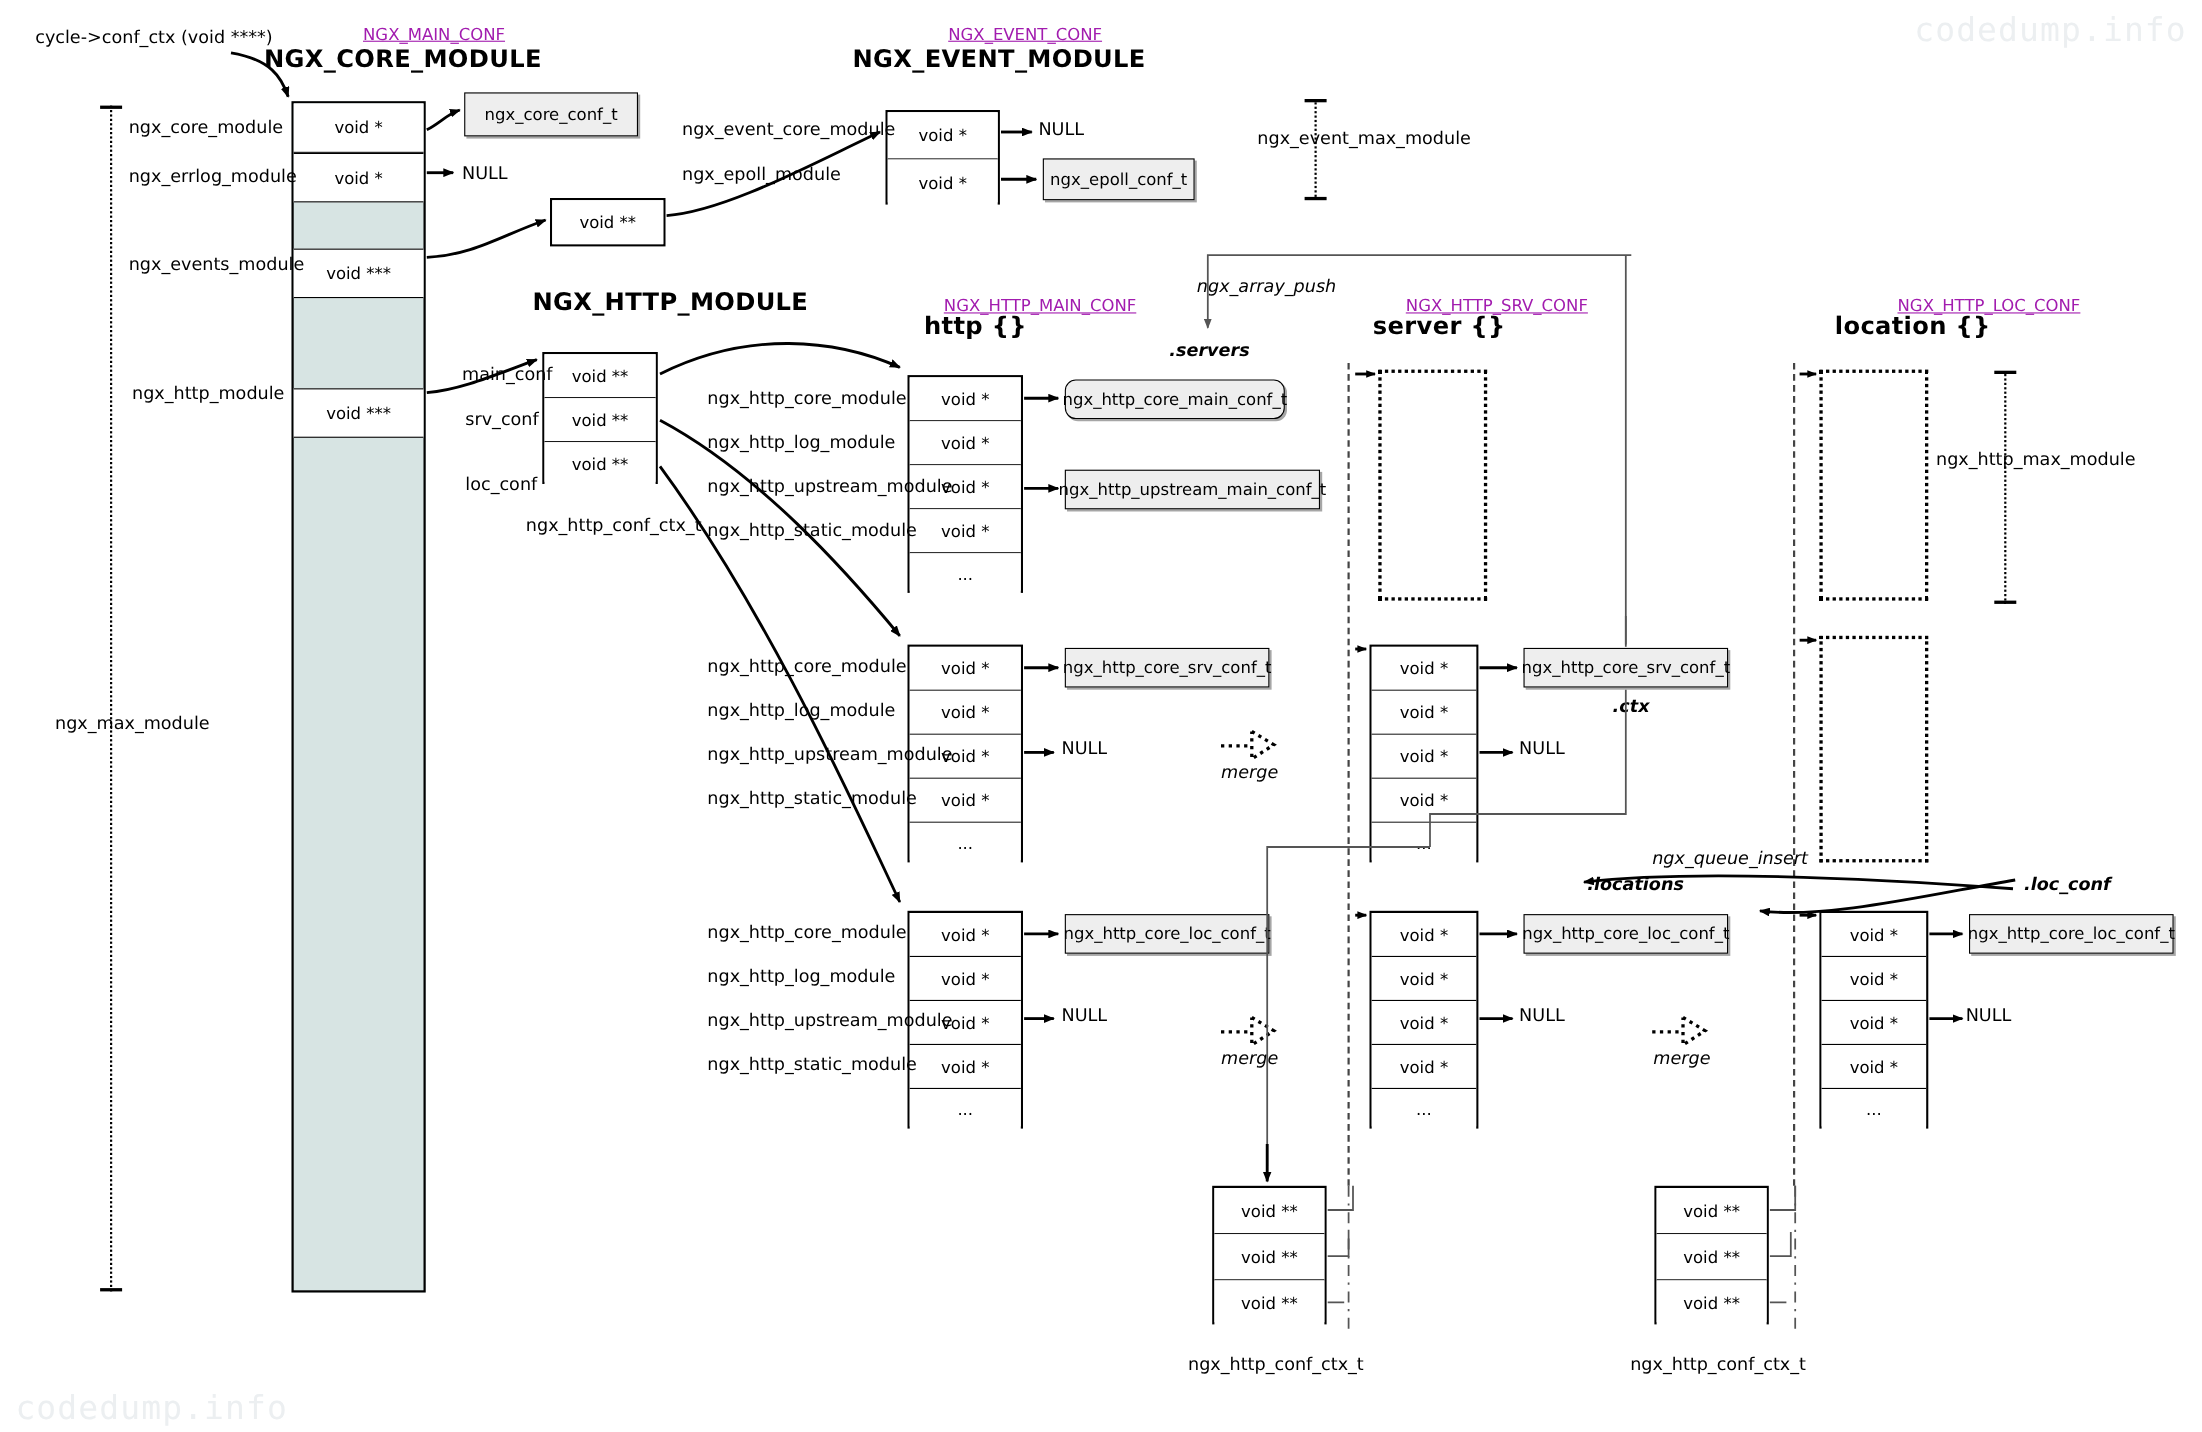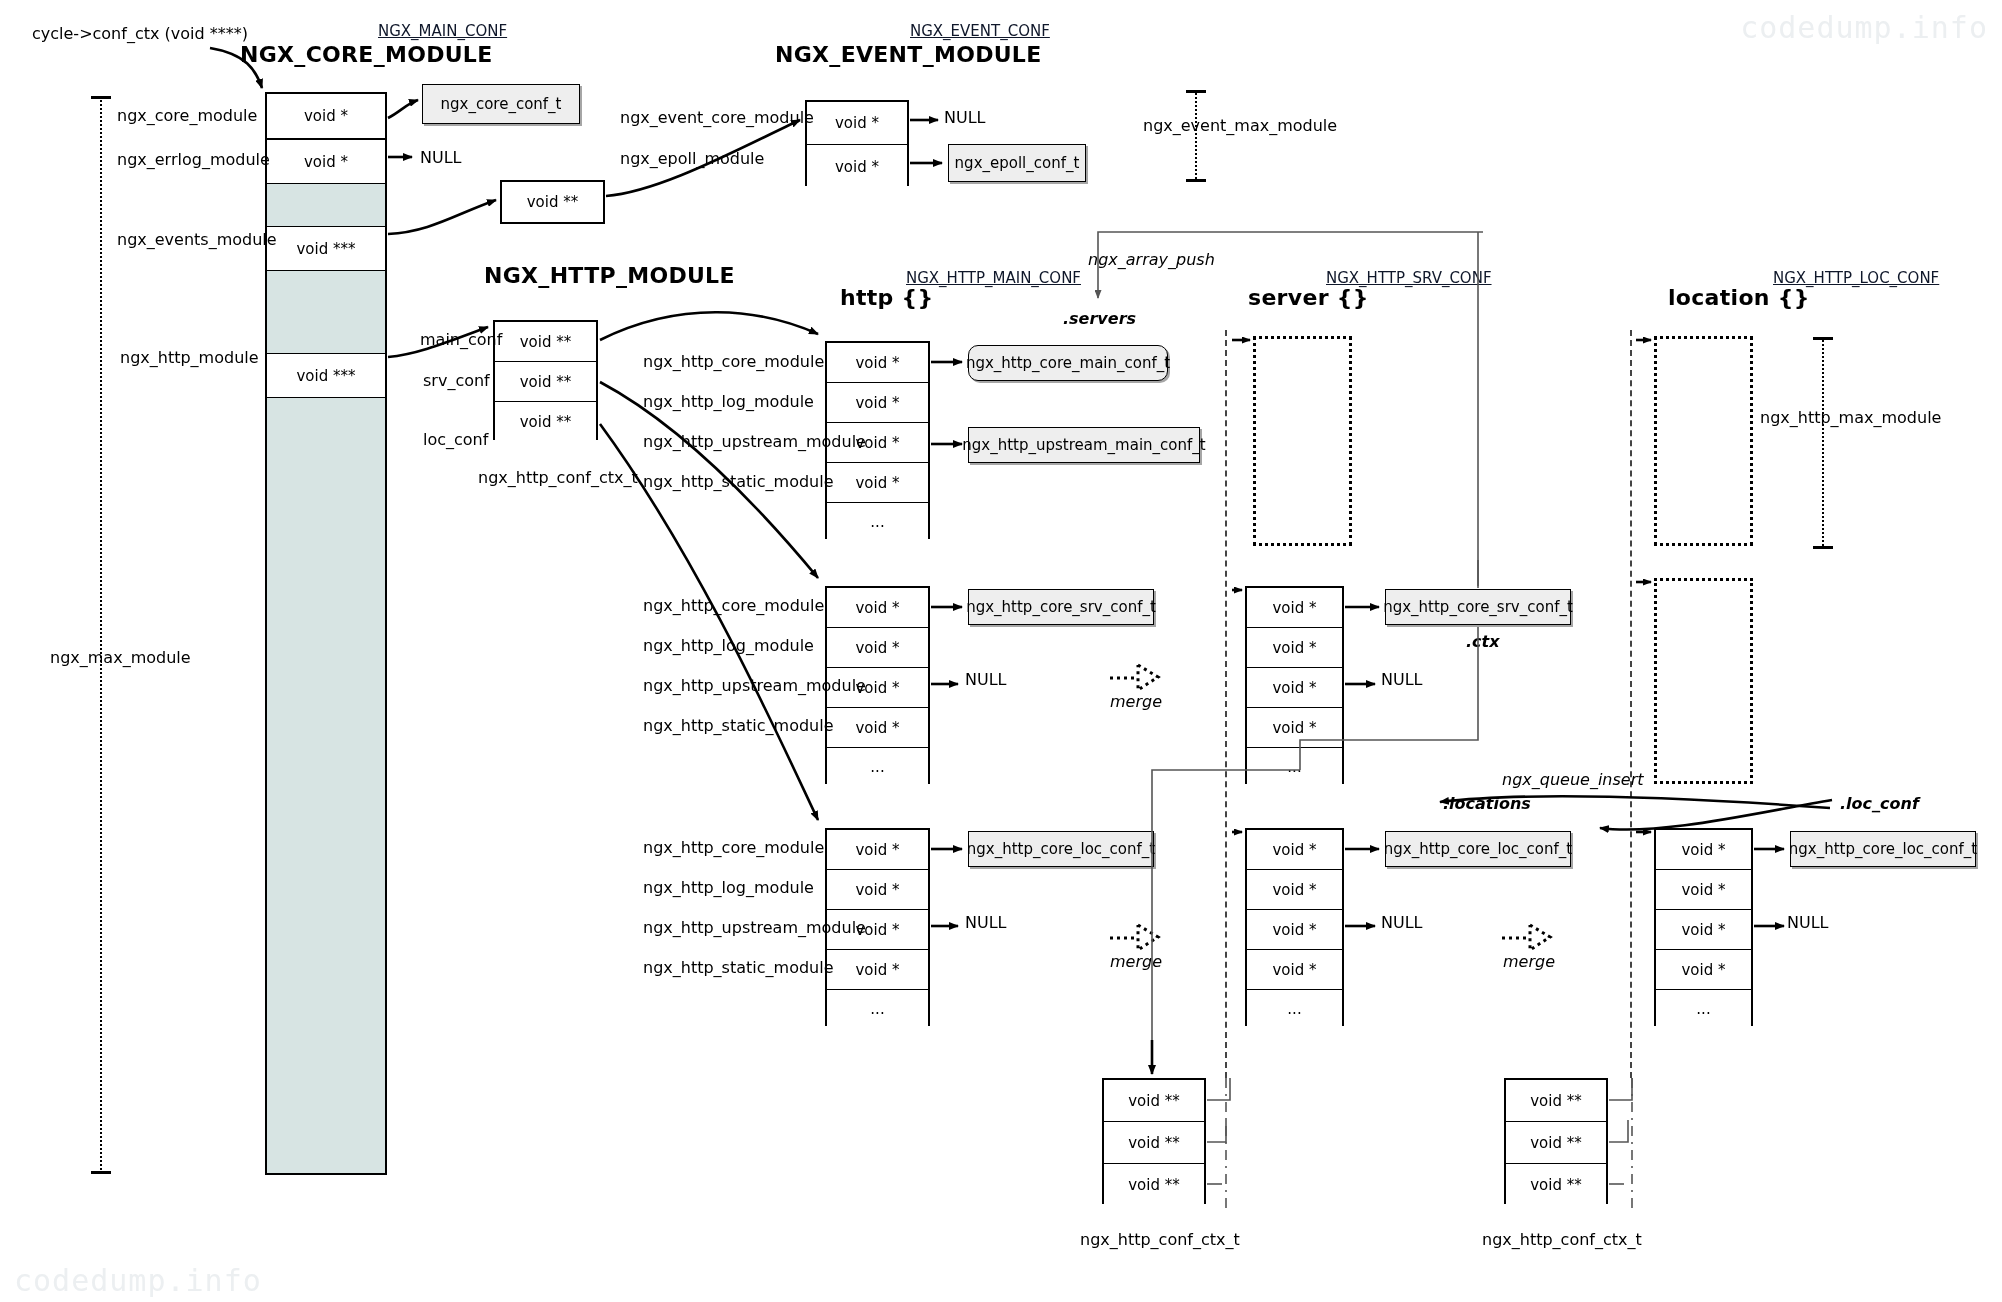--- a/index.html
+++ b/index.html
@@ -27,24 +27,23 @@
     line-height: 1;
   }
   .title-main {
     font-size: 22px;
     font-weight: bold;
     white-space: nowrap;
     letter-spacing: 0.3px;
   }
   .title-conf {
     font-size: 15px;
-    color: #0f172a;
+    color: #a21caf;
     white-space: nowrap;
     text-decoration: underline;
-    margin-left: 48px;
   }
   .ital {
     font-style: italic;
     font-size: 16px;
     white-space: nowrap;
   }
   .ital-b {
     font-style: italic;
     font-weight: bold;
     font-size: 16px;

